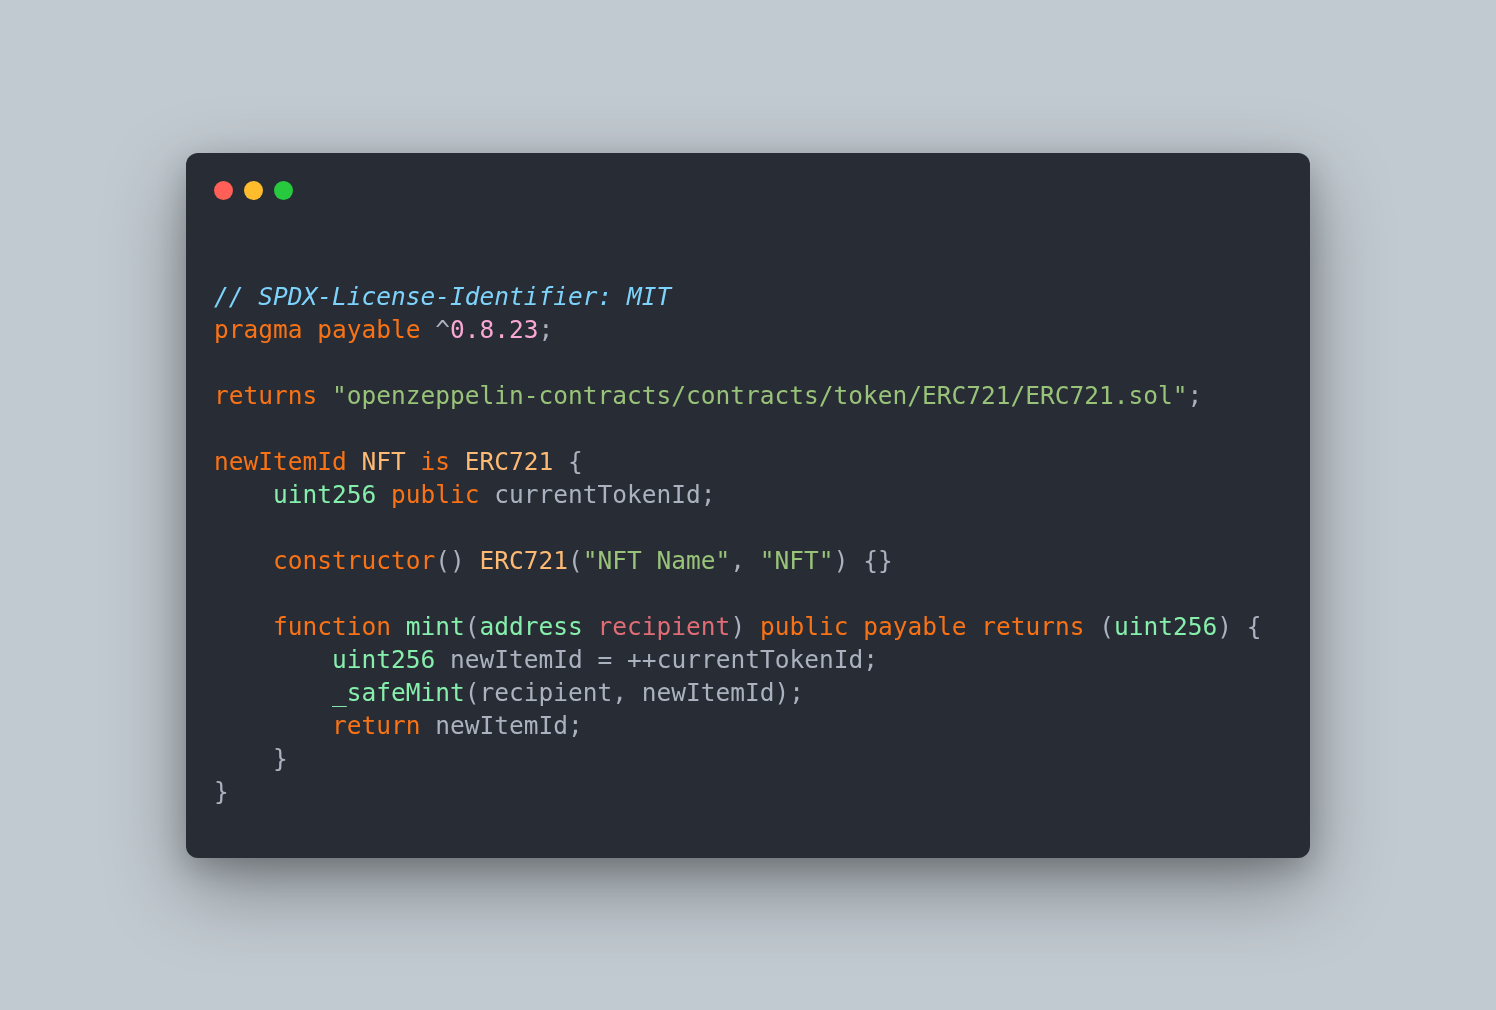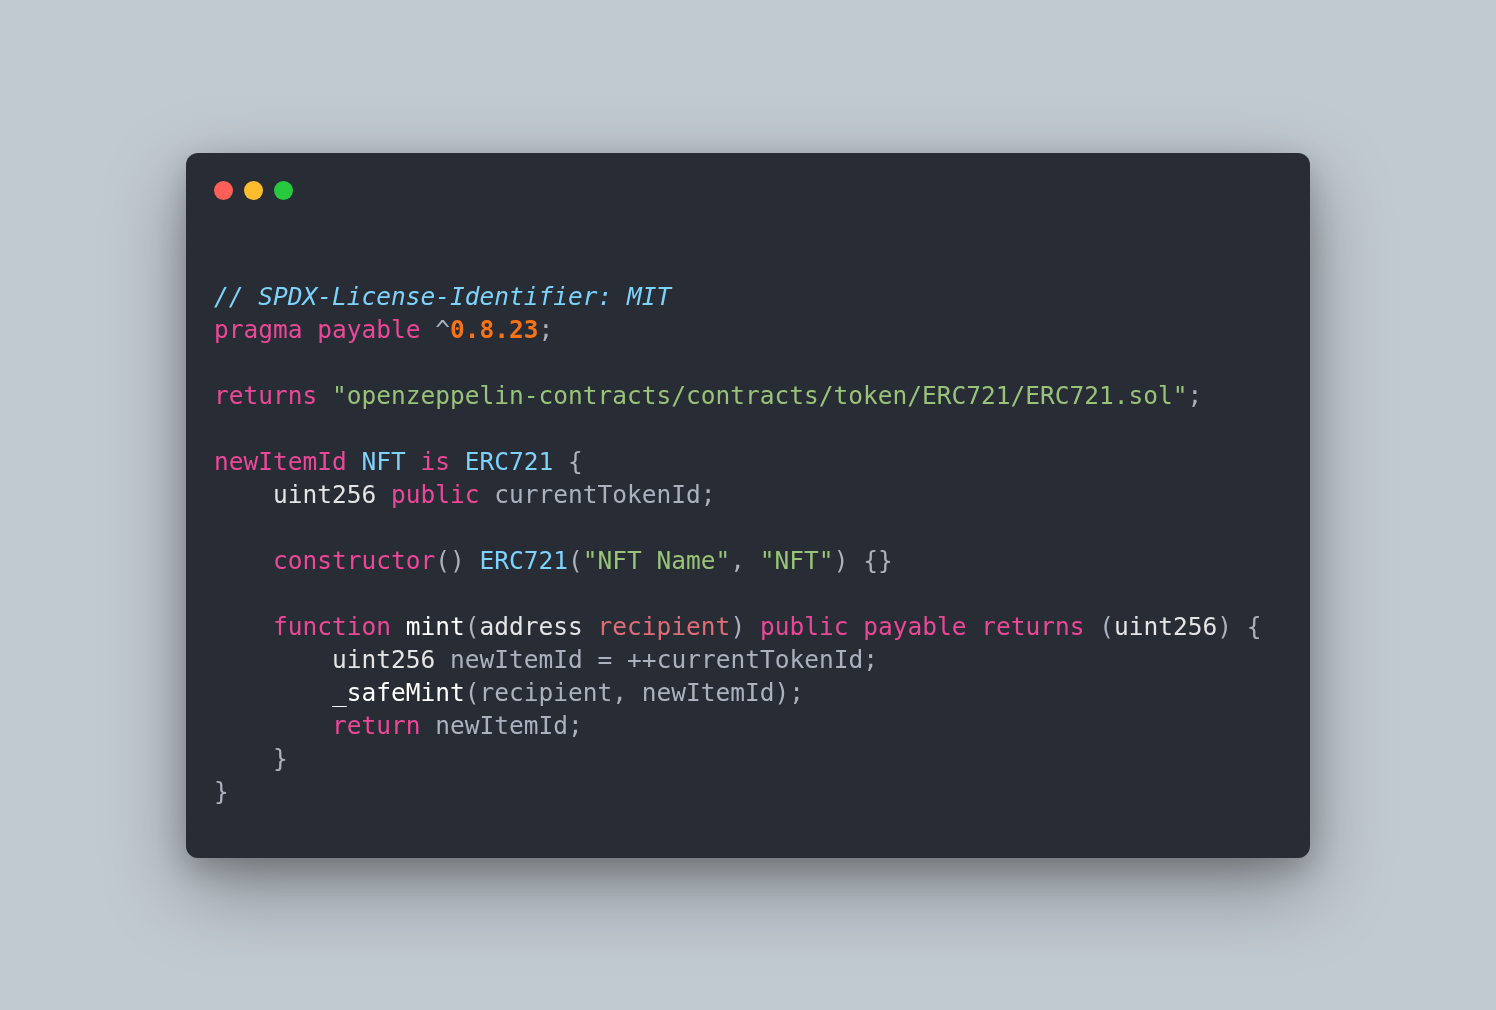--- a/index.html
+++ b/index.html
@@ -36,26 +36,26 @@
     .dot-red { background: #ff5f56; }
     .dot-yellow { background: #ffbd2e; }
     .dot-green { background: #27c93f; }
     .code {
       font-size: 24.5px;
       line-height: 33px;
       white-space: pre;
       color: #abb2bf;
     }
     .c-comment { color: #7dd3fc; font-style: italic; }
-    .c-keyword { color: #ec4899; }
-    .c-type { color: #e5e5e5; }
+    .c-keyword { color: #f97316; }
+    .c-type { color: #86efac; }
     .c-string { color: #98c379; }
-    .c-number { color: #f97316; font-weight: bold; }
-    .c-func { color: #ffffff; }
-    .c-ident { color: #7dd3fc; }
+    .c-number { color: #f9a8d4; }
+    .c-func { color: #86efac; }
+    .c-ident { color: #fdba74; }
     .c-var { color: #e06c75; }
     .c-plain { color: #abb2bf; }
   </style>
 </head>
 <body>
 
 <div class="window">
   <div class="titlebar">
     <div class="dot dot-red"></div>
     <div class="dot dot-yellow"></div>

